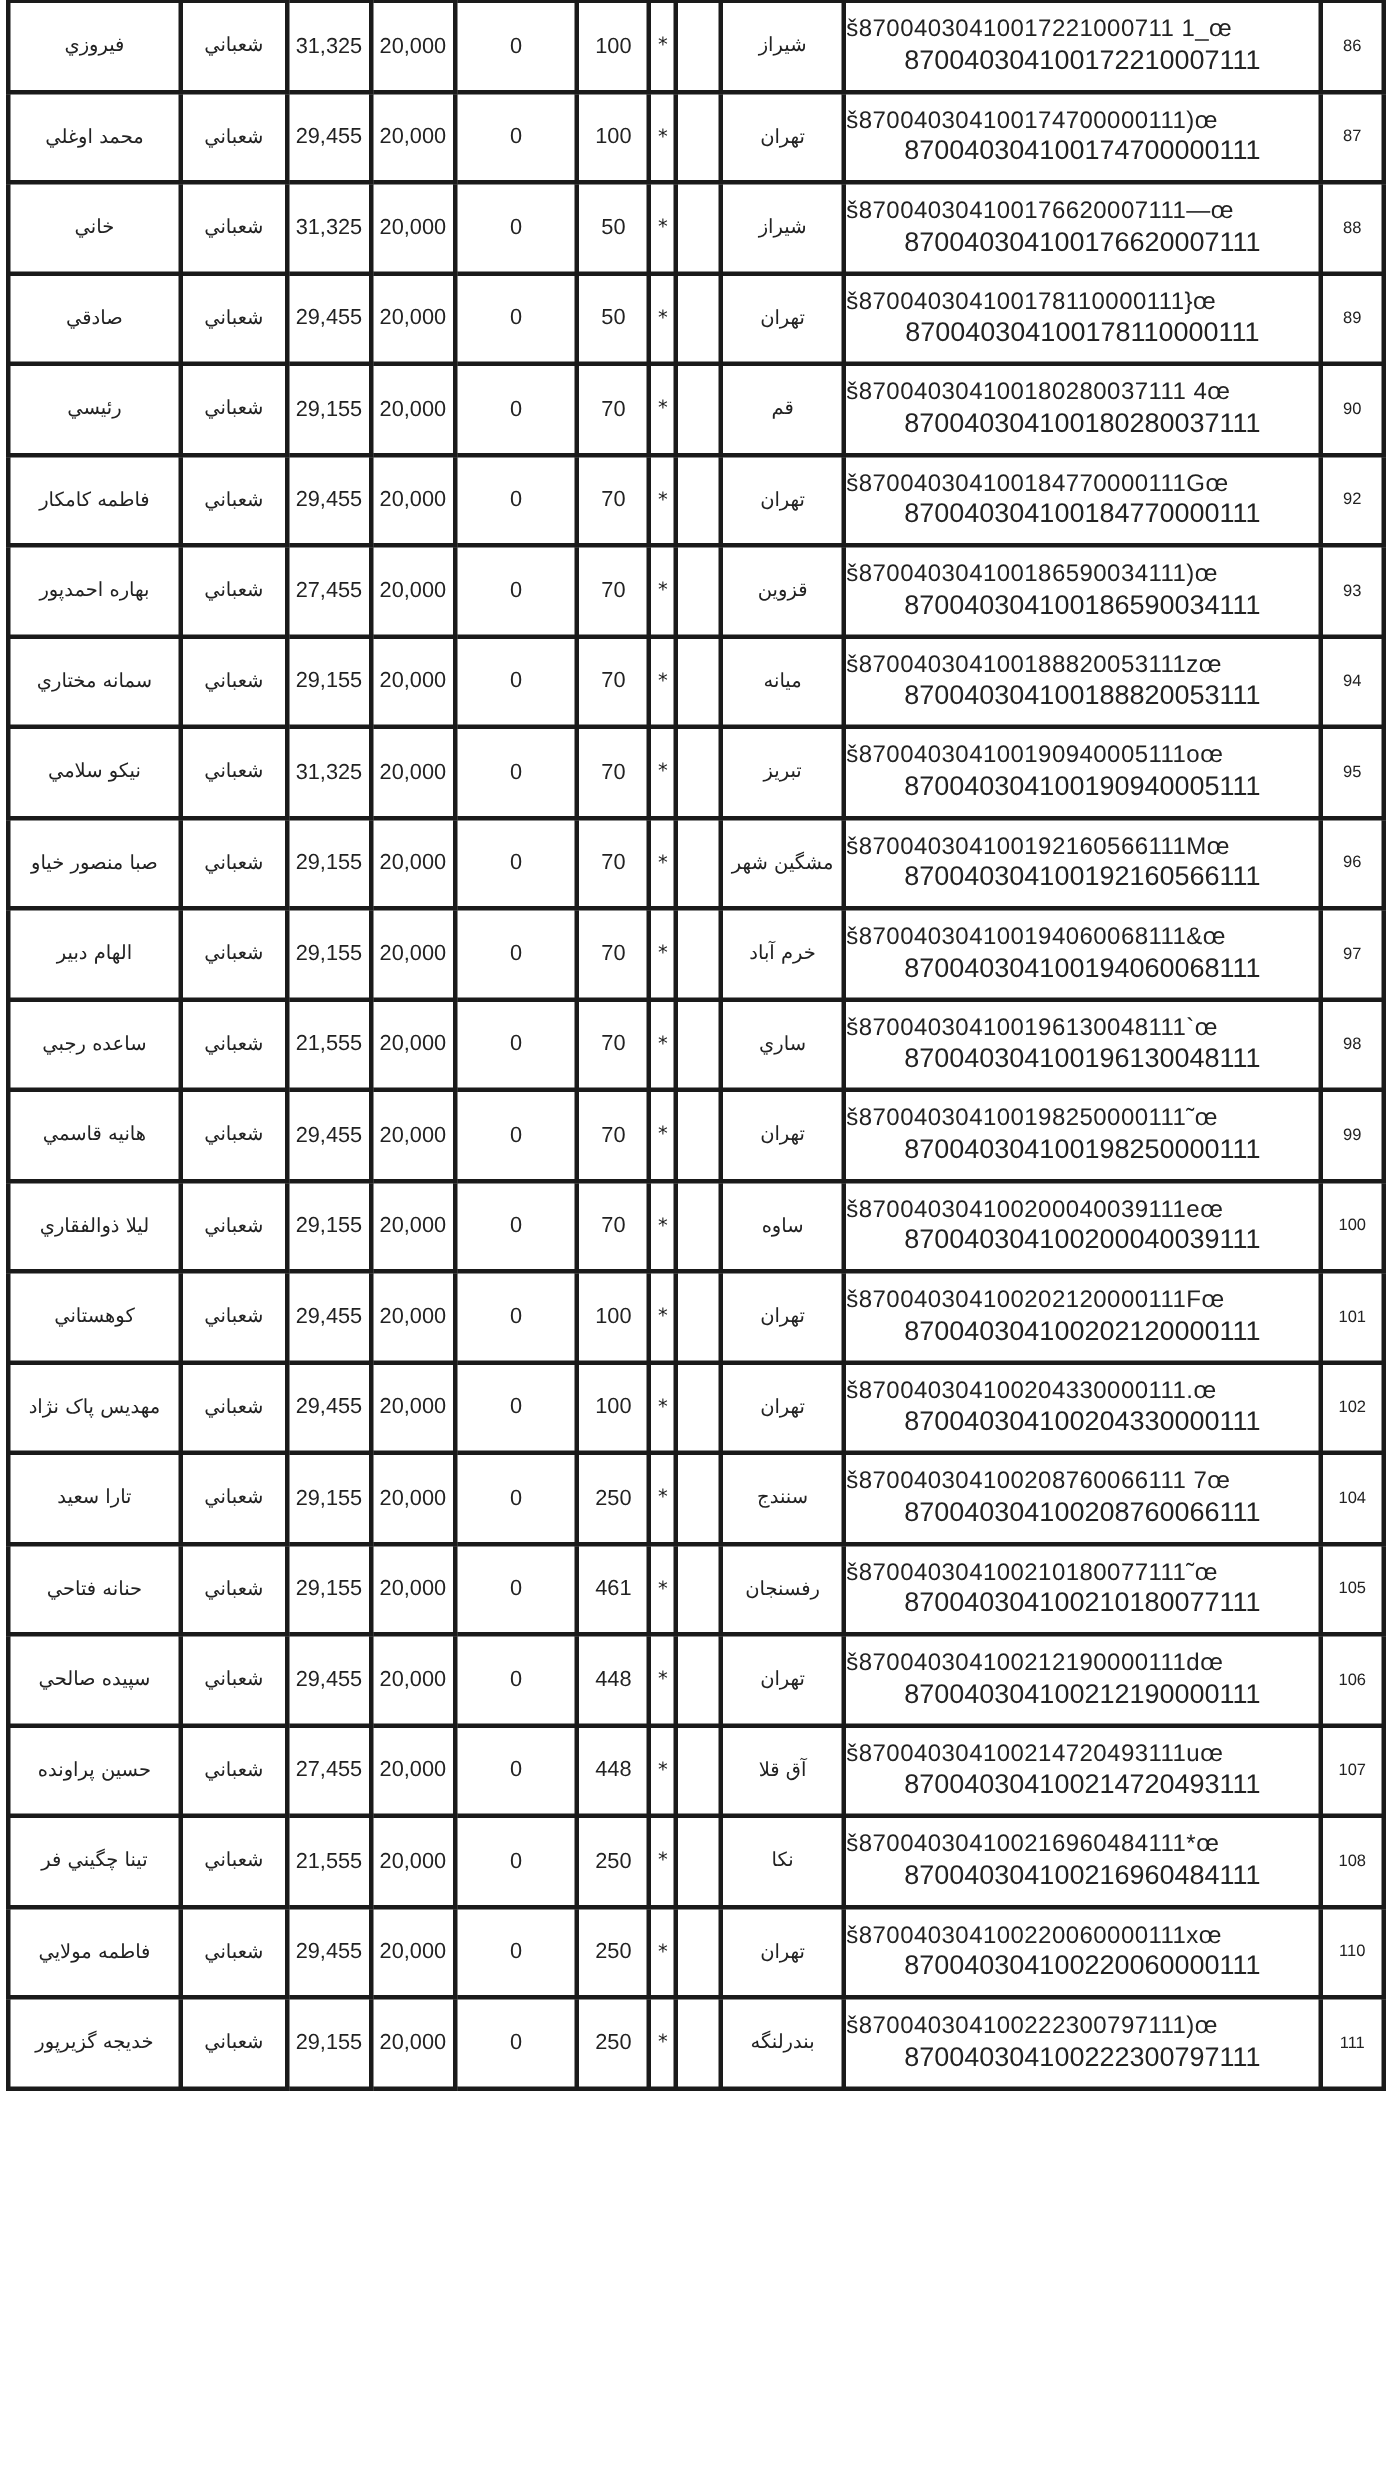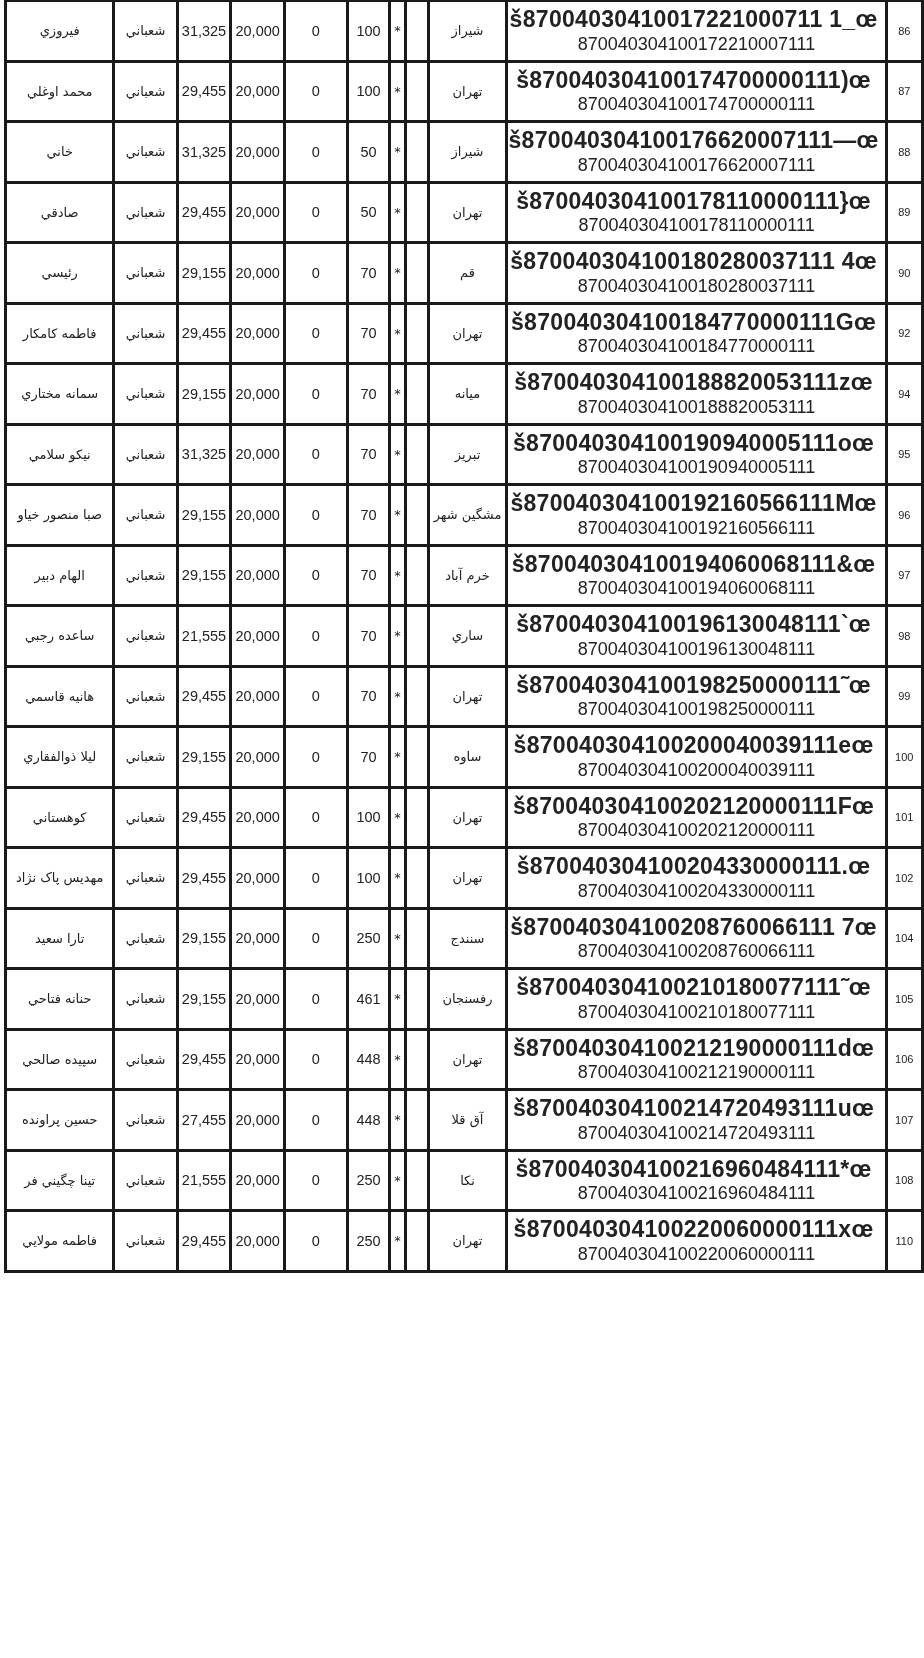--- a/index.html
+++ b/index.html
@@ -9,21 +9,21 @@
   table { border-collapse: collapse; table-layout: fixed; }
   td { border: 3px solid #1a1a1a; padding: 0; text-align: center; vertical-align: middle;
        height: 57.5px; overflow: hidden; white-space: nowrap; }
   tr.cut td { height: 0px; border-top: none; }
   .name { font-size: 13px; direction: rtl; }
   .family { font-size: 13px; direction: rtl; }
   .num { font-size: 14.5px; font-family: "Liberation Sans", sans-serif; }
   .star { font-size: 13px; }
   .city { font-size: 13px; direction: rtl; margin-top: 14px; }
   .code { font-family: "Liberation Sans", sans-serif; line-height: 1.1; }
-  .code .bar { font-size: 23px; display: block; text-align: center; padding-right: 6px; letter-spacing: 0.3px; font-weight: bold; }
+  .code .bar { font-size: 16px; display: block; text-align: left; padding-right: 6px; letter-spacing: 0.3px; }
   .code .plain { font-size: 18px; display: block; margin-top: 2px; }
   .idx { font-size: 11px; font-family: "Liberation Sans", sans-serif; }
 </style>
 </head>
 <body>
 
 <div class="sheet">
   <table>
     <colgroup>
       <col style="width:115px">
@@ -149,20 +149,36 @@
     <td class="star">*</td>
     <td></td>
     <td class="city">تهران</td>
     <td class="code">
       <span class="bar">š870040304100184770000111Gœ</span>
       <span class="plain">870040304100184770000111</span>
     </td>
     <td class="idx">92</td>
   </tr>
 
+  <tr>
+    <td class="name">بهاره احمدپور</td>
+    <td class="family">شعباني</td>
+    <td class="num">27,455</td>
+    <td class="num">20,000</td>
+    <td class="num">0</td>
+    <td class="num">70</td>
+    <td class="star">*</td>
+    <td></td>
+    <td class="city">قزوين</td>
+    <td class="code">
+      <span class="bar">š870040304100186590034111)œ</span>
+      <span class="plain">870040304100186590034111</span>
+    </td>
+    <td class="idx">93</td>
+  </tr>
 
   <tr>
     <td class="name">سمانه مختاري</td>
     <td class="family">شعباني</td>
     <td class="num">29,155</td>
     <td class="num">20,000</td>
     <td class="num">0</td>
     <td class="num">70</td>
     <td class="star">*</td>
     <td></td>
@@ -407,15 +423,31 @@
     <td class="star">*</td>
     <td></td>
     <td class="city">تهران</td>
     <td class="code">
       <span class="bar">š870040304100220060000111xœ</span>
       <span class="plain">870040304100220060000111</span>
     </td>
     <td class="idx">110</td>
   </tr>
 
+  <tr>
+    <td class="name">خديجه گزيرپور</td>
+    <td class="family">شعباني</td>
+    <td class="num">29,155</td>
+    <td class="num">20,000</td>
+    <td class="num">0</td>
+    <td class="num">250</td>
+    <td class="star">*</td>
+    <td></td>
+    <td class="city">بندرلنگه</td>
+    <td class="code">
+      <span class="bar">š870040304100222300797111)œ</span>
+      <span class="plain">870040304100222300797111</span>
+    </td>
+    <td class="idx">111</td>
+  </tr>
 </tbody>
   </table>
 </div>
 
 </body></html>

